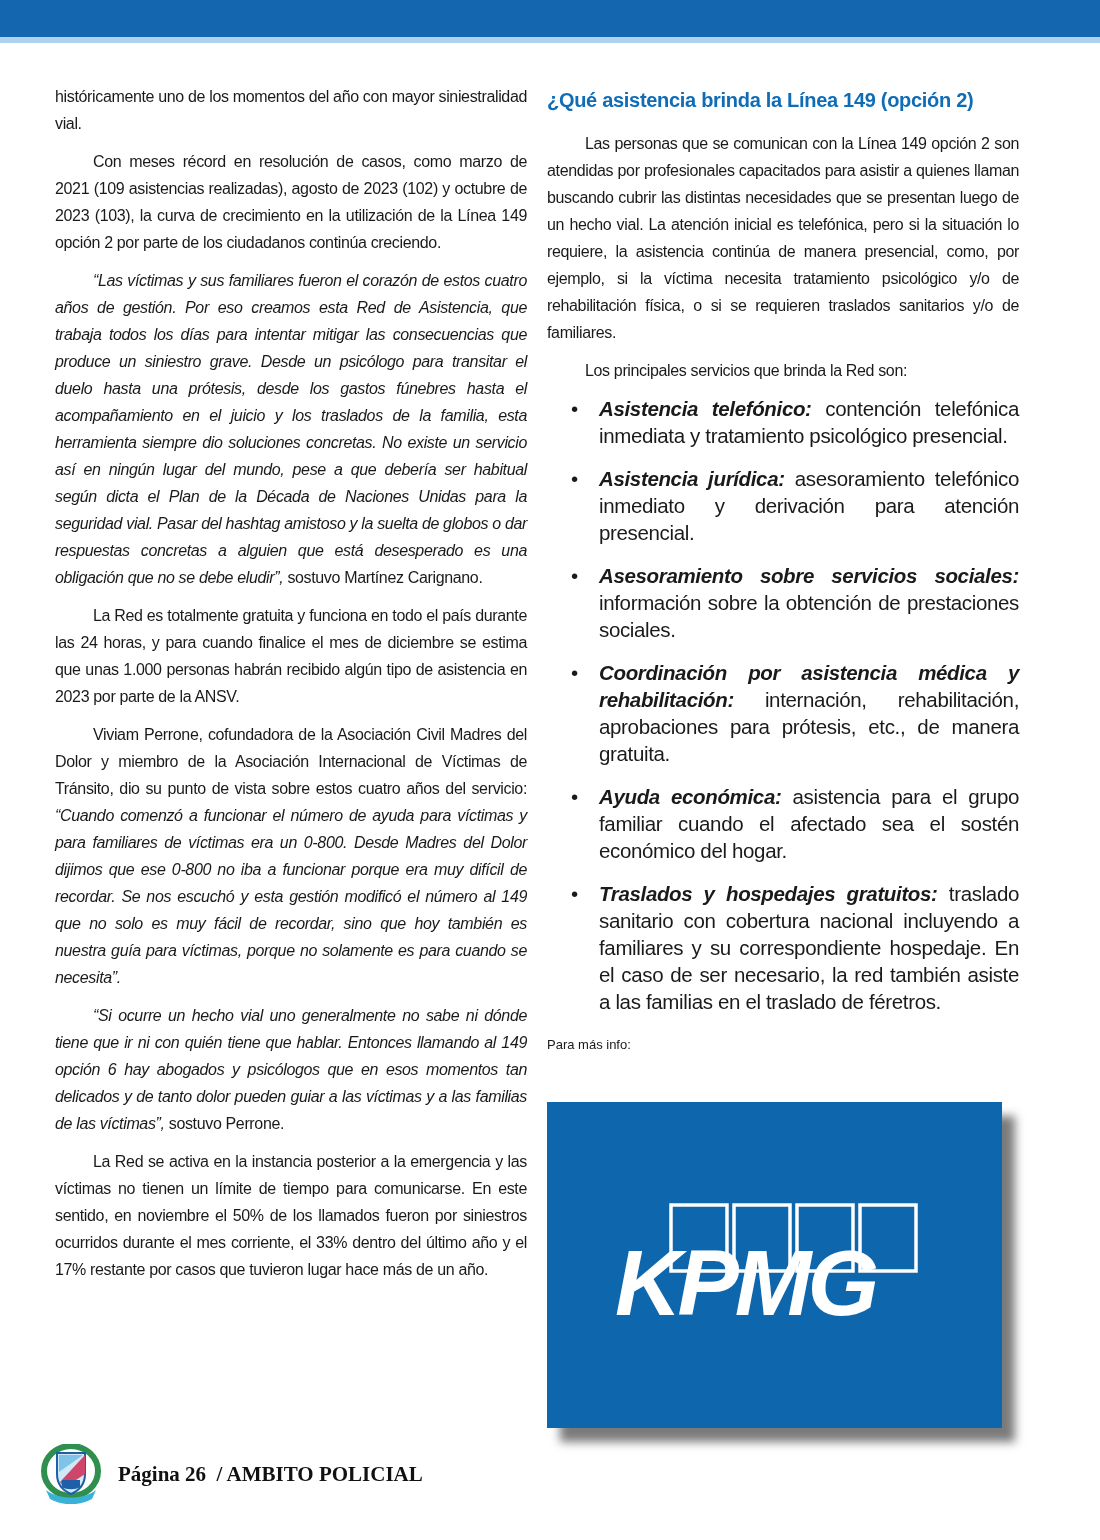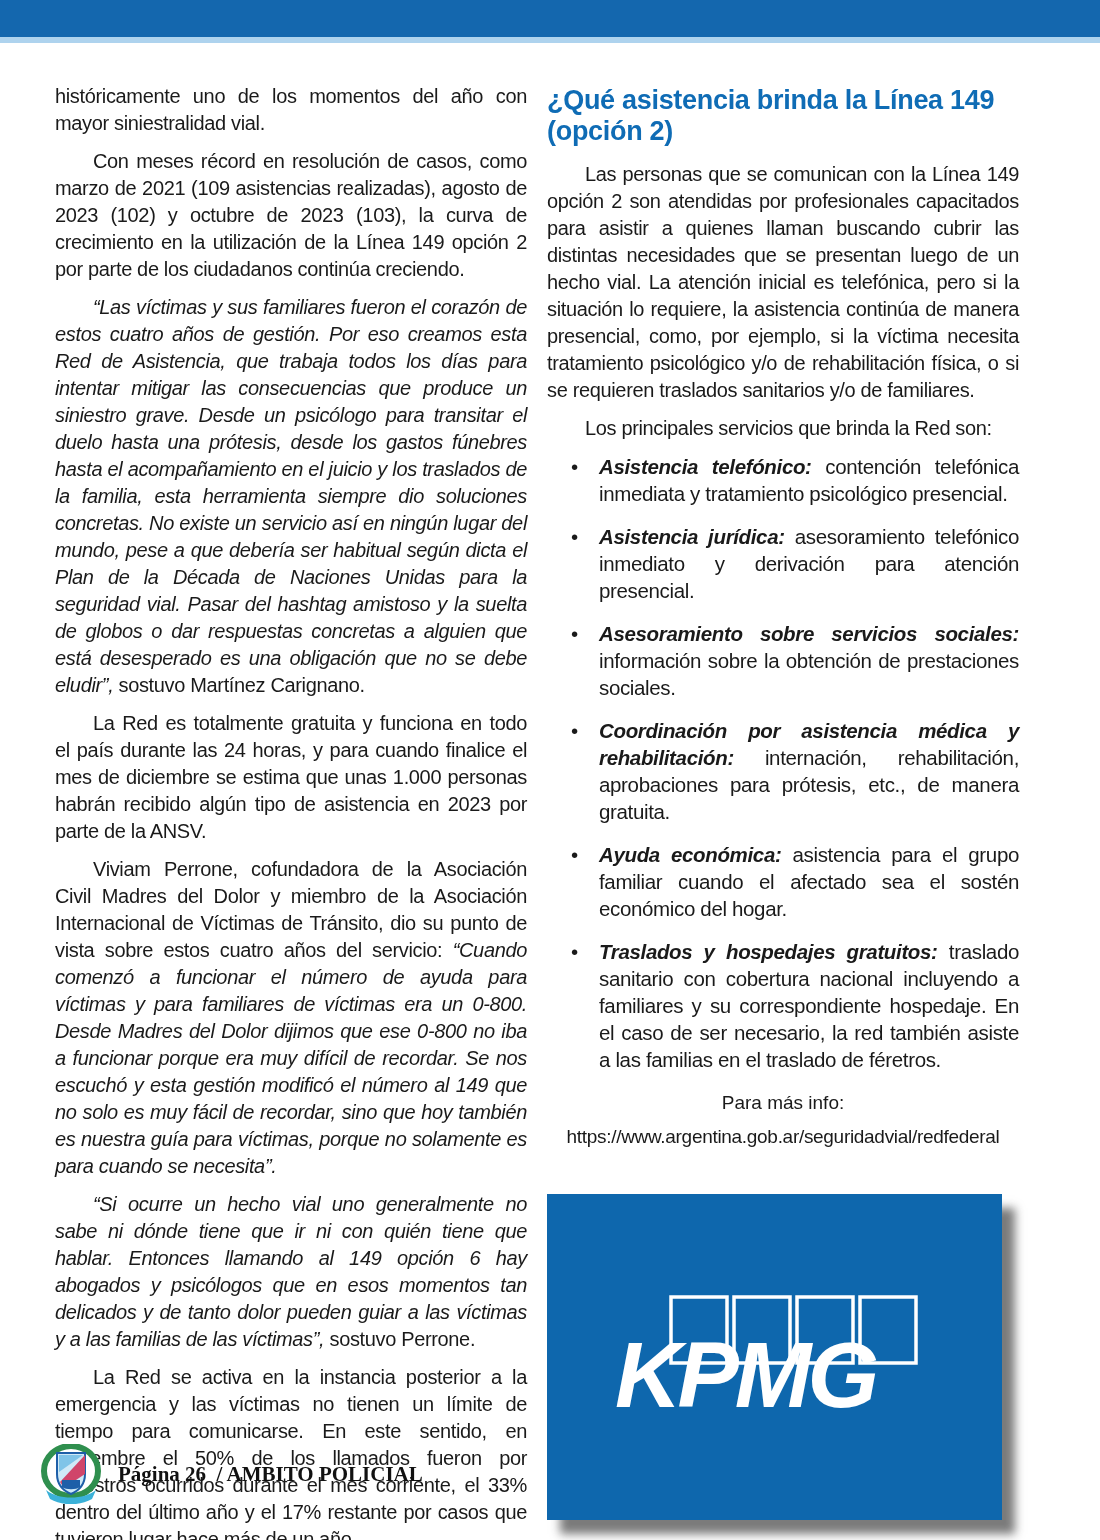--- a/index.html
+++ b/index.html
@@ -15,52 +15,51 @@
   .top-band-accent{height:6px;background:#aed3ee;}
 
   .columns{
     display:flex;
     padding:40px 0 0 55px;
     gap:20px;
   }
   .col{width:472px;}
 
   .body{
-    font-size:20px;
+    font-size:16px;
     line-height:27px;
     letter-spacing:-0.35px;
     text-align:justify;
     margin:0 0 11px 0;
   }
   .indent{text-indent:38px;}
   .it{font-style:italic;}
 
   .heading{
     color:#0f6cb5;
     font-weight:bold;
-    font-size:27px;
+    font-size:20px;
     line-height:31px;
     letter-spacing:-0.3px;
     margin:2px 0 14px 0;
   }
   .heading .hline{display:block;}
 
   .bullets{list-style:none;margin:4px 0 0 0;padding:0;}
   .bullet-item{display:flex;margin:0 0 16px 0;padding-left:24px;}
   .dot{flex:none;width:28px;font-size:20.5px;line-height:27px;}
   .bullet-text{
     flex:1;
     font-size:20.5px;line-height:27px;letter-spacing:-0.35px;
     text-align:justify;
   }
   .lead{font-weight:bold;font-style:italic;}
 
   .more-info{
-    text-align:center;
-    font-size:19px;line-height:27px;
+    font-size:13px;line-height:27px;
     margin:9px 0 8px 0;
   }
   .url-line{
     text-align:center;
     font-size:19px;line-height:26px;
     letter-spacing:-0.3px;
     margin:0;
   }
 
   .ad{
@@ -139,21 +138,20 @@
           <span class="dot">•</span>
           <span class="bullet-text"><span class="lead">Ayuda económica:</span><span> asistencia para el grupo familiar cuando el afectado sea el sostén económico del hogar.</span></span>
         </li>
         <li class="bullet-item">
           <span class="dot">•</span>
           <span class="bullet-text"><span class="lead">Traslados y hospedajes gratuitos:</span><span> traslado sanitario con cobertura nacional incluyendo a familiares y su correspondiente hospedaje. En el caso de ser necesario, la red también asiste a las familias en el traslado de féretros.</span></span>
         </li>
       </ul>
 
       <p class="more-info">Para más info:</p>
-      <p class="url-line">https://www.argentina.gob.ar/seguridadvial/redfederal</p>
 
       <div class="ad">
         <svg width="320" height="128" viewBox="0 0 320 128">
           <rect x="56" y="4" width="56" height="66" fill="none" stroke="#ffffff" stroke-width="3.5"></rect>
           <rect x="119" y="4" width="56" height="66" fill="none" stroke="#ffffff" stroke-width="3.5"></rect>
           <rect x="182" y="4" width="56" height="66" fill="none" stroke="#ffffff" stroke-width="3.5"></rect>
           <rect x="245" y="4" width="56" height="66" fill="none" stroke="#ffffff" stroke-width="3.5"></rect>
           <text x="0" y="114" font-size="92" letter-spacing="-4">KPMG</text>
         </svg>
       </div>

